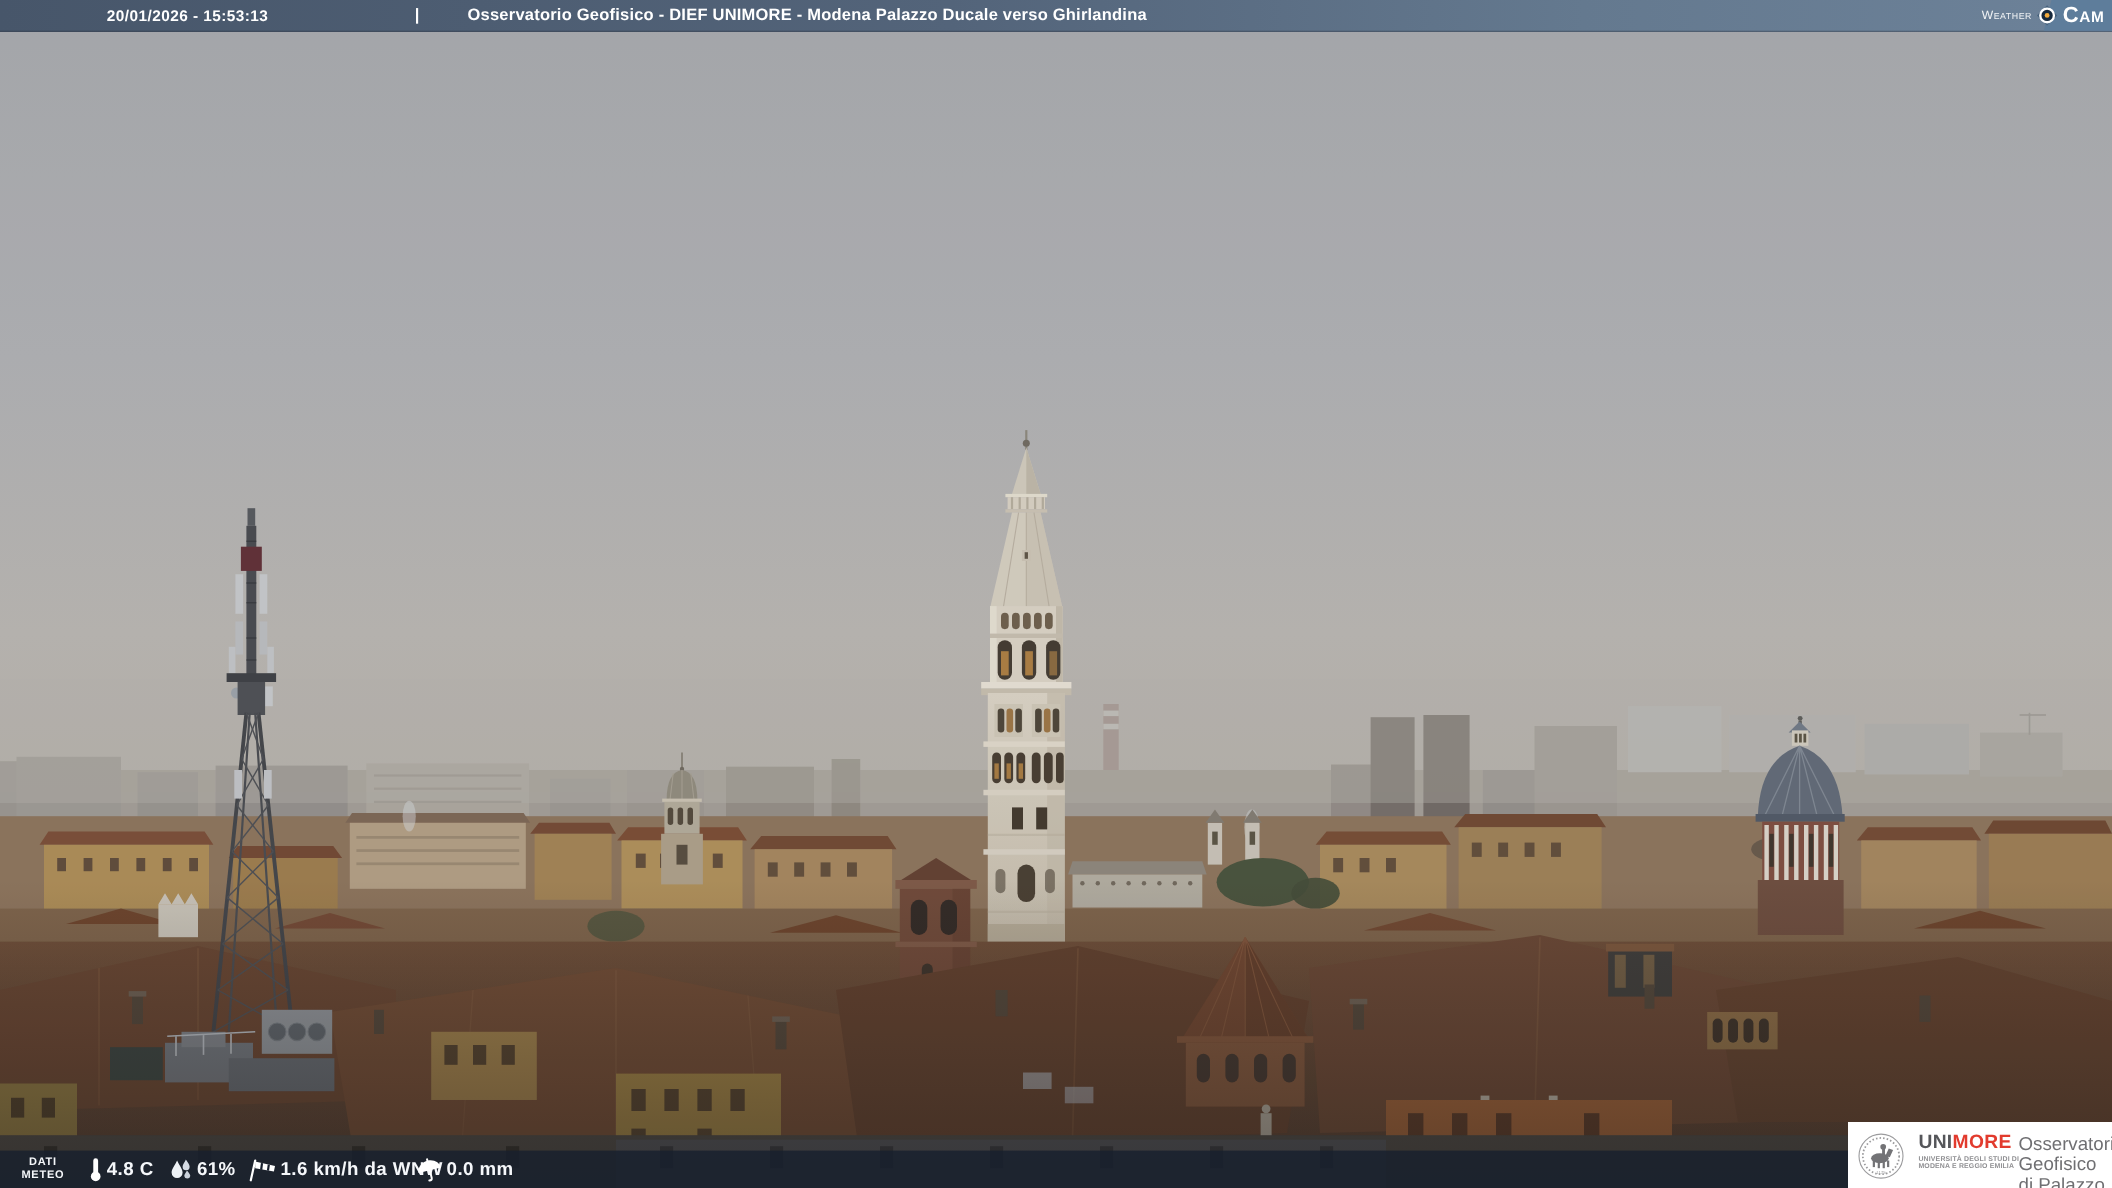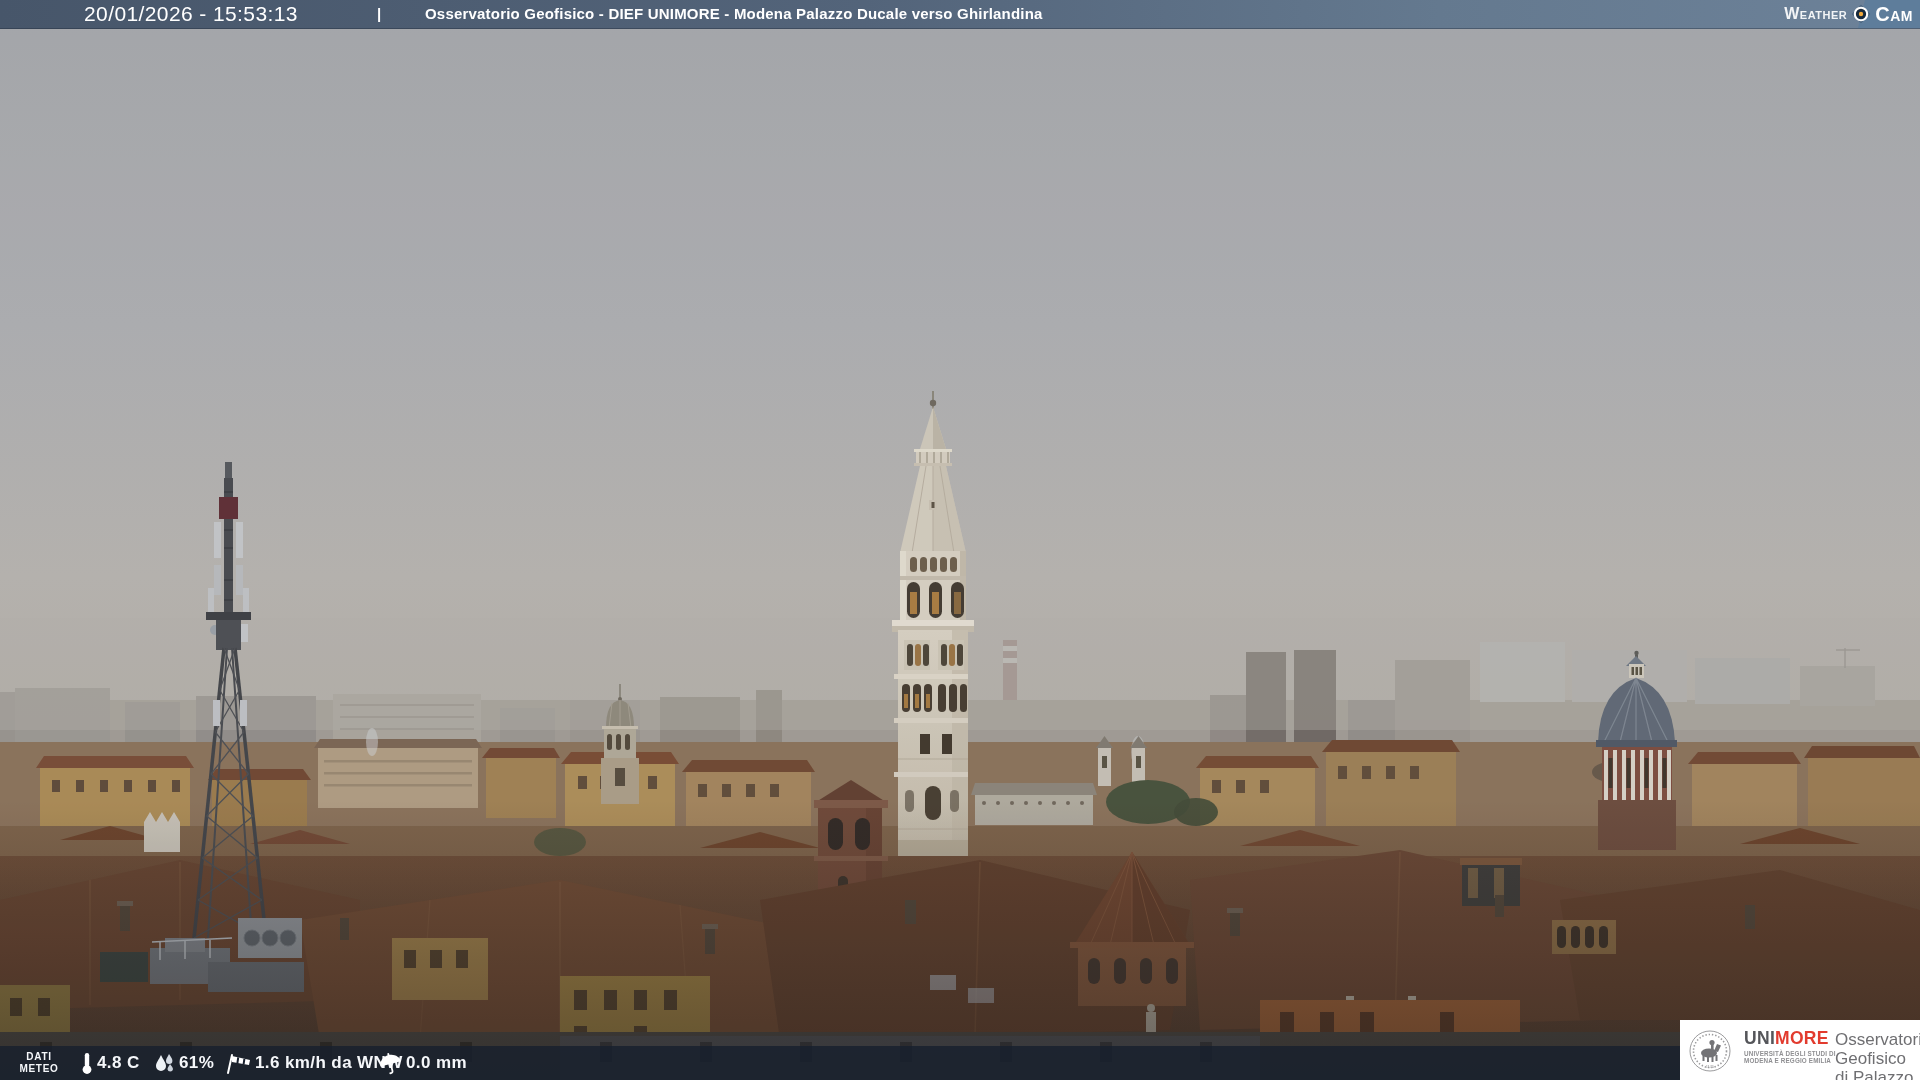--- a/index.html
+++ b/index.html
@@ -4,28 +4,28 @@
 <style>
   html,body{margin:0;padding:0;background:#000;}
   .stage{position:relative;width:1920px;height:1080px;overflow:hidden;
          font-family:"Liberation Sans","DejaVu Sans",sans-serif;background:#a9aaac;}
   .scene{position:absolute;inset:0;width:1920px;height:1080px;}
 
   
   .topbar{position:absolute;top:0;left:0;right:0;height:28px;
           background:linear-gradient(90deg,#47566a 0%,#53647a 45%,#64798f 75%,#6d8299 100%);
           border-bottom:1px solid rgba(25,35,50,.35);color:#fff;}
-  .topbar .ts{position:absolute;left:84px;top:0;line-height:28px;font-size:21px;font-weight:normal;letter-spacing:.4px;}
+  .topbar .ts{position:absolute;left:97px;top:0;line-height:28px;font-size:14px;font-weight:bold;letter-spacing:.4px;}
   .topbar .sep{position:absolute;left:377px;top:0;line-height:28px;font-size:15px;font-weight:bold;}
   .topbar .title{position:absolute;left:425px;top:0;line-height:28px;font-size:15px;font-weight:bold;letter-spacing:.2px;white-space:nowrap;}
   .wcam{position:absolute;right:0;top:0;height:28px;display:flex;align-items:center;padding-right:7px;}
   .cam-badge{position:absolute;right:0;top:0;width:62px;height:28px;background:#5e7d9b;
              transform:skewX(-14deg);transform-origin:100% 100%;}
   .wcam .wz{position:relative;z-index:2;display:flex;align-items:center;}
-  .w-weather{font-variant-caps:small-caps;font-size:16px;font-weight:700;color:#f2f4f6;letter-spacing:.5px;}
+  .w-weather{font-variant-caps:small-caps;font-size:11px;font-weight:400;color:#f2f4f6;letter-spacing:.5px;}
   .w-cam{font-variant-caps:small-caps;font-size:20px;font-weight:bold;color:#fff;letter-spacing:.5px;margin-left:2px;}
   .lens{margin:0 2px 0 4px;}
 
   
   .wbar{position:absolute;left:0;right:12px;top:1046px;height:34px;background:rgba(23,31,45,.8);color:#f5f7fa;}
   .wlabel{position:absolute;left:12px;top:5px;width:54px;text-align:center;
           font-size:10px;font-weight:bold;line-height:12px;letter-spacing:.7px;}
   .witem{position:absolute;top:0;height:34px;display:flex;align-items:center;gap:3px;
          font-size:17px;font-weight:bold;letter-spacing:.4px;white-space:nowrap;}
   .wi-temp{left:80px}.wi-hum{left:152px}.wi-wind{left:224px}.wi-prec{left:378px}

